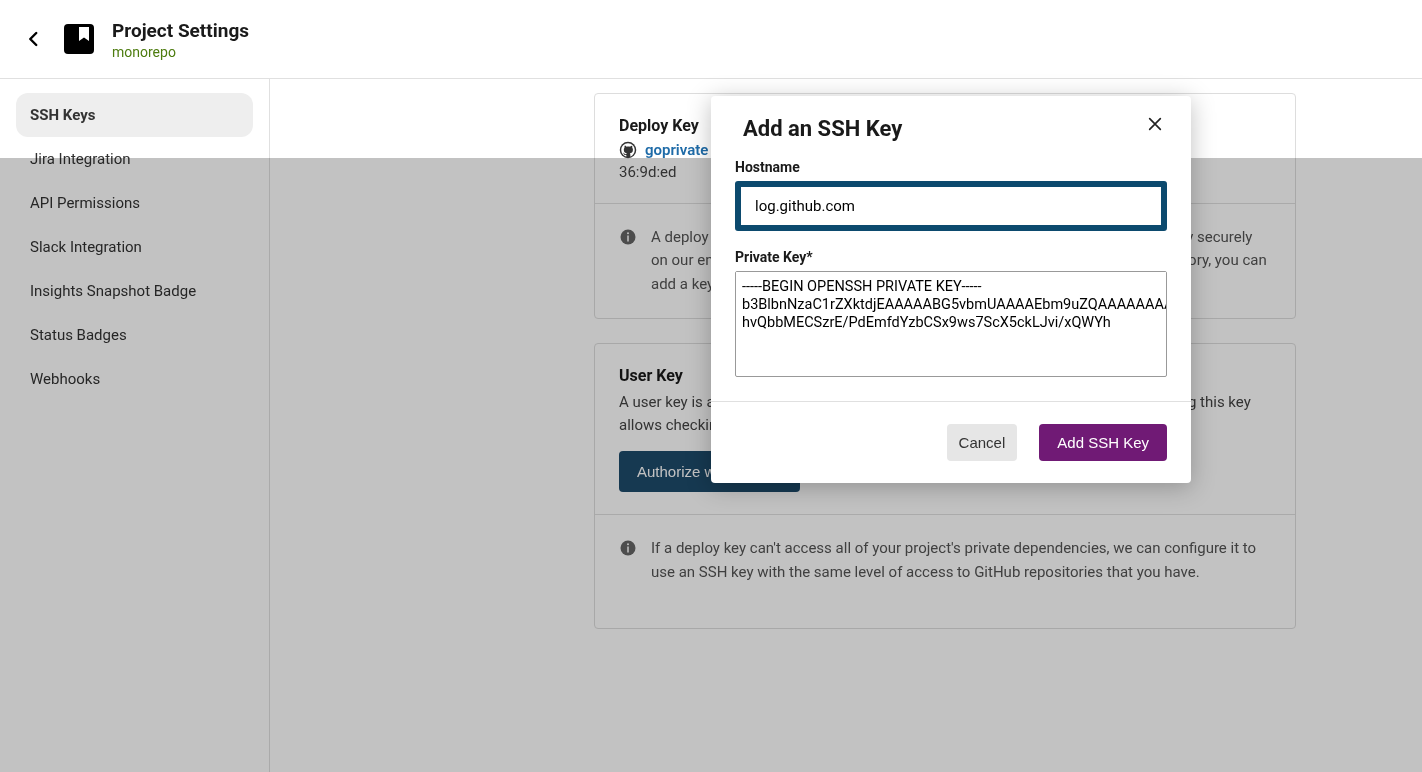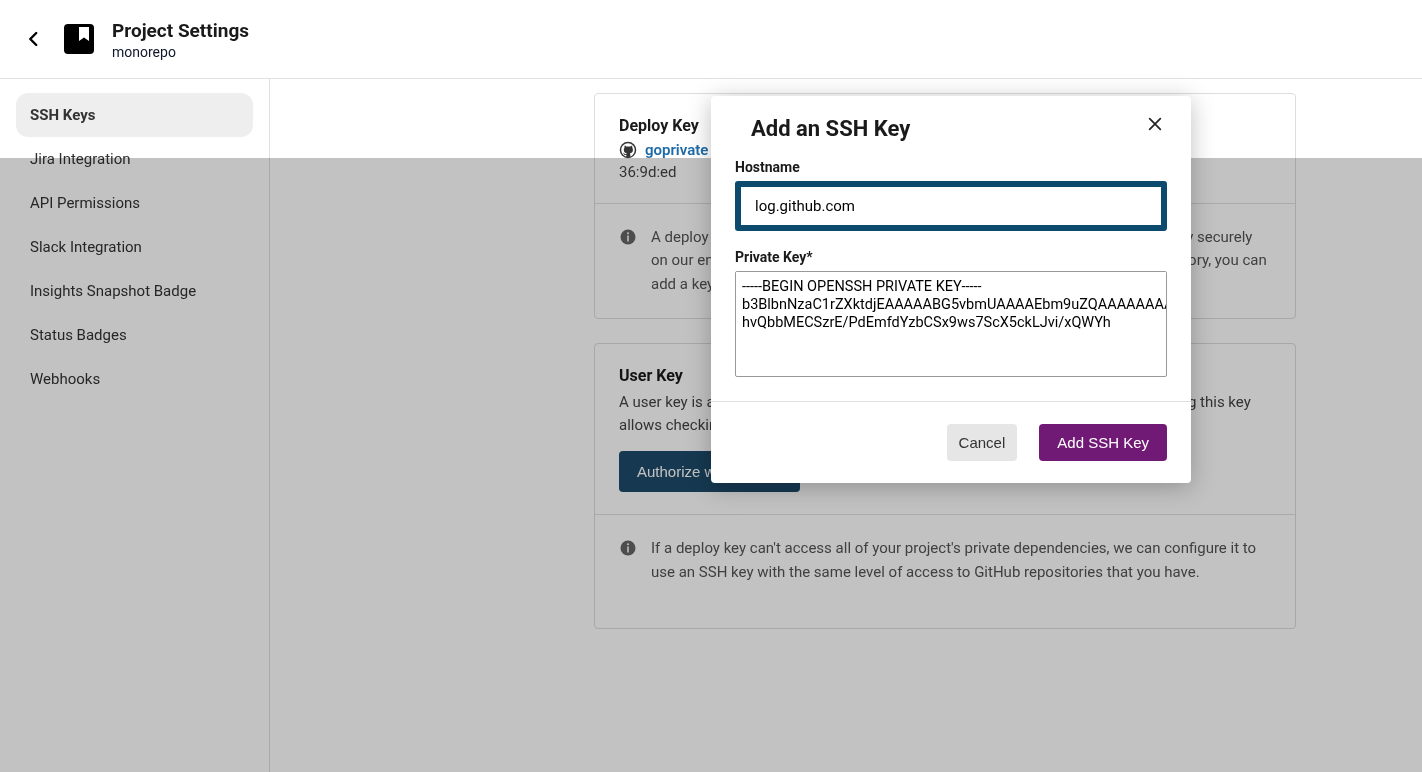--- a/index.html
+++ b/index.html
@@ -49,21 +49,21 @@
       height: 14px;
       background: #fff;
       clip-path: polygon(0 0, 100% 0, 100% 100%, 50% 75%, 0 100%);
     }
     .header-text h1 {
       font-size: 19px;
       font-weight: 700;
     }
     .header-text .subtitle {
       font-size: 14px;
-      color: #0f172a;
+      color: #4d7c0f;
       margin-top: 2px;
     }
 
     
     .main {
       display: flex;
       height: calc(100% - 79px);
       position: relative;
     }
 
@@ -177,21 +177,21 @@
       position: absolute;
       left: 711px;
       top: 96px;
       width: 480px;
       background: #fff;
       border-radius: 4px;
       box-shadow: 0 4px 24px rgba(0,0,0,0.25);
       z-index: 100;
     }
     .modal-header {
-      padding: 20px 24px 0 40px;
+      padding: 20px 24px 0 32px;
       display: flex;
       justify-content: space-between;
       align-items: flex-start;
       gap: 40px;
     }
     .modal-title {
       font-size: 22px;
       font-weight: 700;
     }
     .modal-close {

